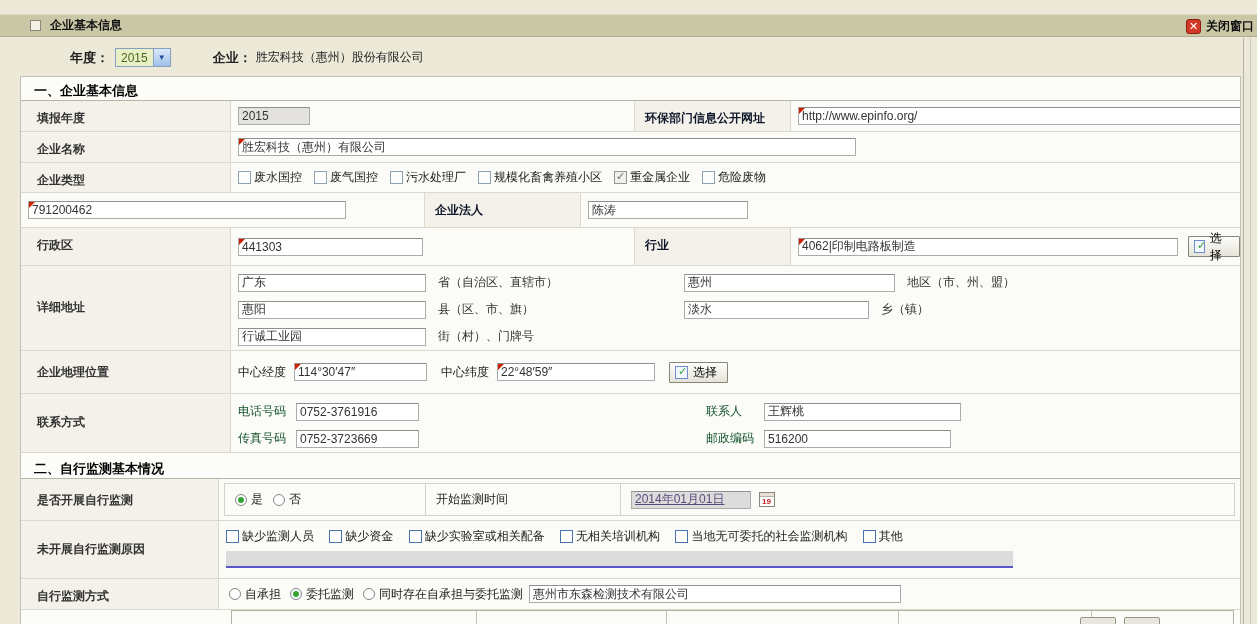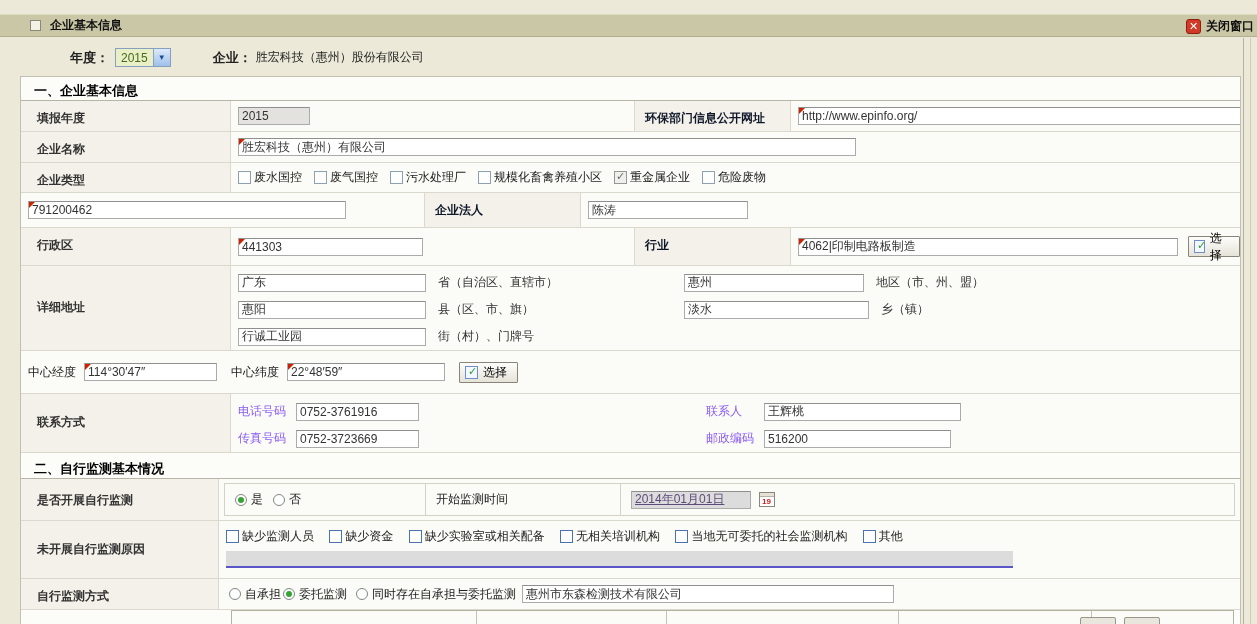--- a/index.html
+++ b/index.html
@@ -66,21 +66,21 @@
        border-radius:1px;background:linear-gradient(#fdfdfb,#e5e3d8);gap:5px;font-size:12px;cursor:pointer;color:#000;}
   .btn-ico{width:13px;height:13px;border:1px solid #6f8ccc;background:#f3f7ff;position:relative;}
   .btn-ico::after{content:"✓";position:absolute;top:-2px;left:2px;color:#2c9c2c;font-size:11px;font-weight:bold;}
 
   .cal{width:16px;height:15px;border:1px solid #8a887a;background:#fff;position:relative;margin-left:8px;cursor:pointer;}
   .cal::before{content:"";position:absolute;top:0;left:0;right:0;height:3px;background:#e5e2d5;border-bottom:1px solid #b5b2a3;}
   .cal::after{content:"19";position:absolute;top:4px;left:2px;font-size:8px;color:#c22;font-weight:bold;}
 
   .addr-line{display:flex;align-items:center;height:27px;}
   .sfx{margin-left:12px;min-width:246px;color:#333;}
-  .c-lab{min-width:50px;color:#8b5cf6;}
+  .c-lab{min-width:50px;color:#14532d;}
 
   .inner{flex:1;margin:4px 5px;border:1px solid #d4d2c6;display:flex;align-items:stretch;}
   .icell1{width:200px;min-width:200px;display:flex;align-items:center;padding-left:10px;}
   .icell2{width:196px;min-width:196px;display:flex;align-items:center;padding-left:10px;
           border-left:1px solid #d4d2c6;border-right:1px solid #d4d2c6;}
   .icell3{flex:1;display:flex;align-items:center;padding-left:10px;}
 
   .reason-box{width:787px;height:17px;background:#dcdcdc;border:none;border-bottom:2px solid #5a55c8;margin-top:5px;}
 
   .bt{margin-left:210px;width:1003px;height:20px;border:1px solid #b3b1a2;background:#fbfbf7;
@@ -203,21 +203,21 @@
 
   <div class="row" style="height:85px">
     <div class="lbl" style="padding-top:33px">详细地址</div>
     <div class="val" style="display:block;padding-top:3px">
       <div class="addr-line">
         <span class="iw">
             <input class="inp" style="width: 188px;" value="广东">
           </span>
         <span class="sfx">省（自治区、直辖市）</span>
         <span class="iw">
-            <input class="inp" style="width: 180px;" value="惠州">
+            <input class="inp" style="width: 211px;" value="惠州">
           </span>
         <span class="sfx">地区（市、州、盟）</span>
       </div>
       <div class="addr-line">
         <span class="iw">
             <input class="inp" style="width: 188px;" value="惠阳">
           </span>
         <span class="sfx">县（区、市、旗）</span>
         <span class="iw">
             <input class="inp" style="width: 185px;" value="淡水">
@@ -227,20 +227,21 @@
       <div class="addr-line">
         <span class="iw">
             <input class="inp" style="width: 188px;" value="行诚工业园">
           </span>
         <span class="sfx">街（村）、门牌号</span>
       </div>
     </div>
   </div>
 
   <div class="row" style="height:43px">
+    <div class="lbl" style="padding-top:13px">企业地理位置</div>
     <div class="val">
       <span>中心经度</span>
       <span class="iw req" style="margin-left:8px">
           <input class="inp" style="width: 133px;" value="114°30′47″">
         </span>
       <span style="margin-left:14px">中心纬度</span>
       <span class="iw req" style="margin-left:8px">
           <input class="inp" style="width: 158px;" value="22°48′59″">
         </span>
       <span class="btn" style="margin-left:14px">
@@ -330,21 +331,21 @@
           <span>其他</span>
           </span>
       </div>
       <input class="reason-box" value="" style="">
     </div>
   </div>
 
   <div class="row" style="height:31px">
     <div class="lbl s2w">自行监测方式</div>
     <div class="val" style="padding-left:10px">
-      <span class="opt" style="margin-right:2px">
+      <span class="opt" style="margin-right:9px">
         <span class="rb"></span>
         <span>自承担</span>
         </span>
       <span class="opt" style="margin-right:9px">
         <span class="rb checked"></span>
         <span>委托监测</span>
         </span>
       <span class="opt" style="margin-right:6px">
         <span class="rb"></span>
         <span>同时存在自承担与委托监测</span>

